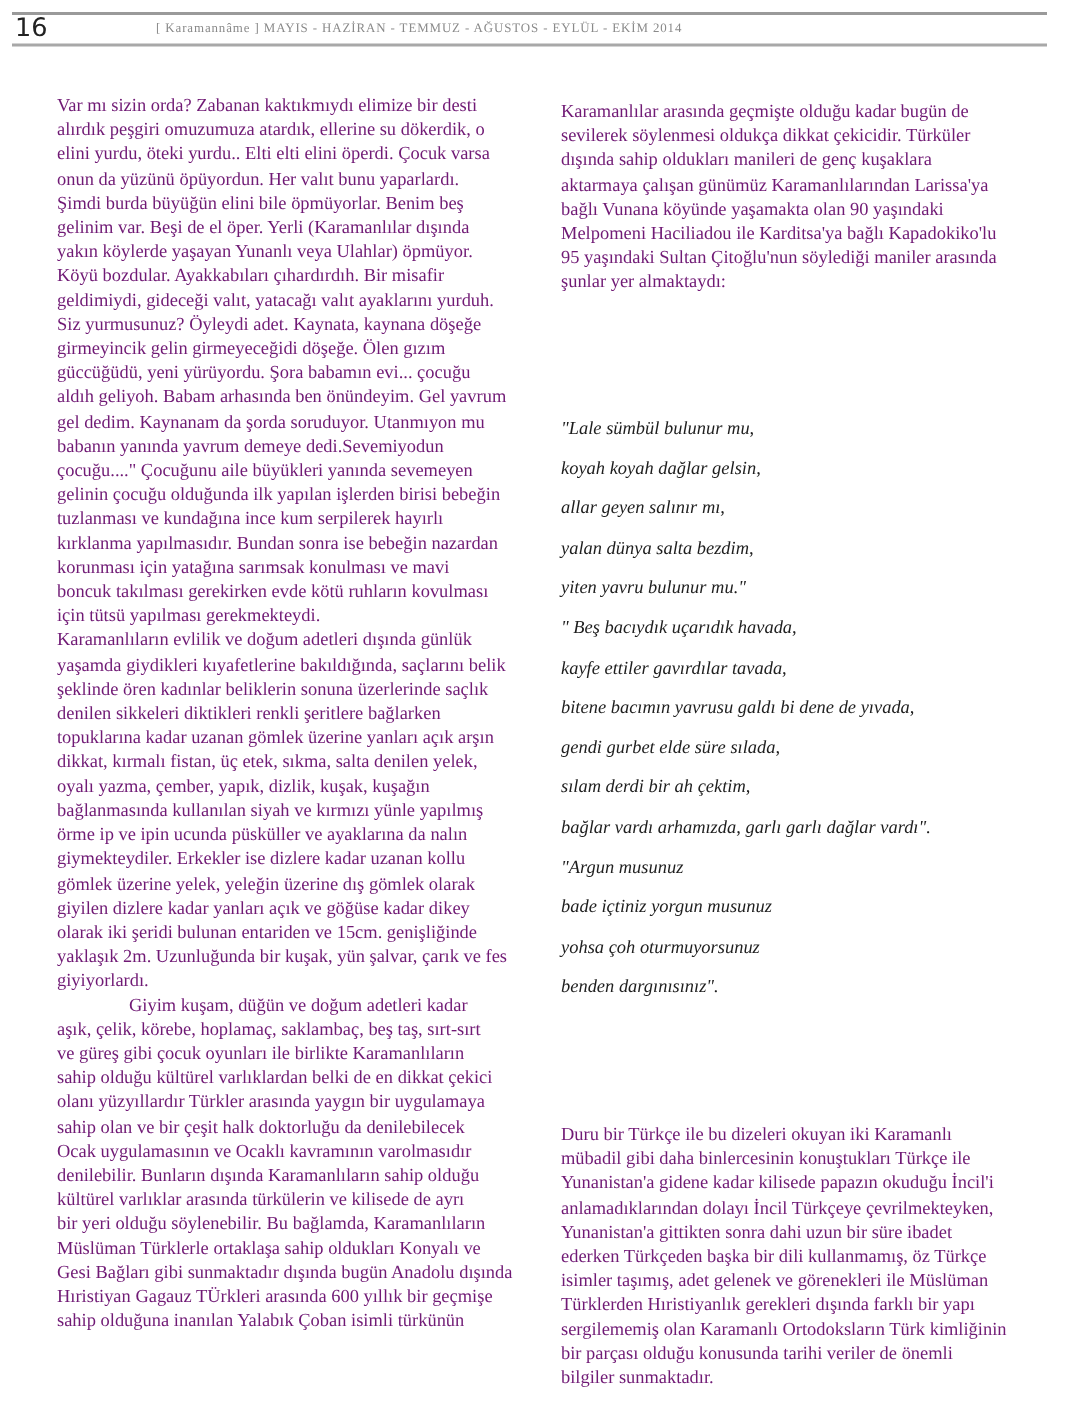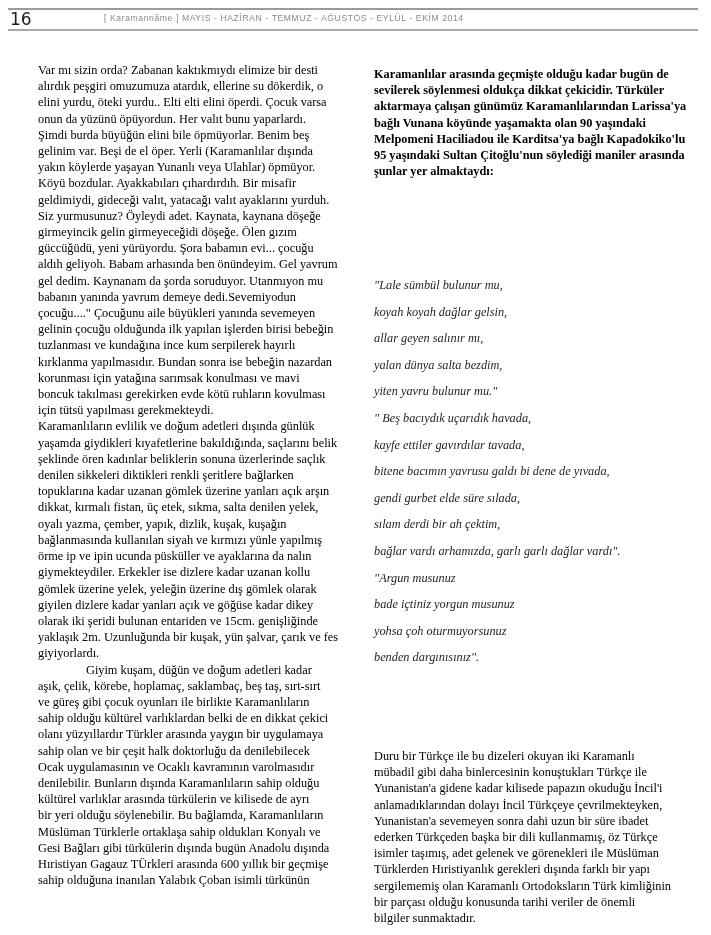--- a/index.html
+++ b/index.html
@@ -17,30 +17,30 @@
     .rule-bottom {
       position: absolute; left: 0; top: 29px; width: 690px; height: 2px; background: #a8a8a8;
     }
     .page-number {
       position: absolute; left: 2px; top: 9px;
       font-family: "DejaVu Sans", sans-serif; font-size: 17px; color: #222;
       line-height: 20px;
     }
     .running-head {
       position: absolute; left: 96px; top: 12px;
-      font-family: Liberation Sans, sans-serif;
+      font-family: Liberation Serif, serif;
       font-size: 8.6px; color: #8a8a8a; letter-spacing: 0.6px; line-height: 12px;
       white-space: nowrap;
       text-align: right;
     }
     .col {
-      position: absolute; font-size: 12.3px; line-height: 16.2px; color: #000000;
+      position: absolute; font-size: 12.3px; line-height: 16.2px; color: #701a75;
     }
     .col-left { left: 38px; top: 62px; width: 300px; }
-    .col-right { left: 374px; top: 66px; width: 300px; font-weight: bold; }
+    .col-right { left: 374px; top: 66px; width: 300px; }
     .col p { margin: 0; white-space: nowrap; }
     .indent { padding-left: 48px; font-family: Liberation Serif, serif; }
     .poem {
       position: absolute; left: 374px; top: 277px; width: 300px;
       font-style: italic; font-size: 12.3px; color: #1e1e1e;
     }
     .poem p { margin: 0; height: 26.6px; line-height: 16px; white-space: nowrap; }
     .col-right-bottom { left: 374px; top: 748px; width: 320px; }
   </style>
 </head>
@@ -95,27 +95,28 @@
     <p>aşık, çelik, körebe, hoplamaç, saklambaç, beş taş, sırt-sırt</p>
     <p>ve güreş gibi çocuk oyunları ile birlikte  Karamanlıların</p>
     <p>sahip olduğu kültürel varlıklardan  belki de en dikkat çekici</p>
     <p>olanı  yüzyıllardır Türkler arasında yaygın bir uygulamaya</p>
     <p>sahip olan ve bir çeşit halk doktorluğu da denilebilecek</p>
     <p>Ocak  uygulamasının ve Ocaklı kavramının varolmasıdır</p>
     <p>denilebilir. Bunların dışında Karamanlıların sahip olduğu</p>
     <p>kültürel varlıklar arasında türkülerin ve kilisede de ayrı</p>
     <p>bir yeri olduğu söylenebilir. Bu bağlamda, Karamanlıların</p>
     <p>Müslüman Türklerle ortaklaşa sahip oldukları Konyalı ve</p>
-    <p>Gesi Bağları gibi türkülerin dışında  bugün Anadolu dışında</p>
+    <p>Gesi Bağları gibi sunmaktadır dışında  bugün Anadolu dışında</p>
     <p>Hıristiyan Gagauz TÜrkleri arasında 600 yıllık bir geçmişe</p>
     <p>sahip olduğuna inanılan Yalabık Çoban isimli türkünün</p>
   </div>
 <div class="col col-right" id="right-top">
     <p>Karamanlılar arasında geçmişte olduğu kadar bugün de</p>
     <p>sevilerek söylenmesi oldukça dikkat çekicidir. Türküler</p>
+    <p>dışında sahip oldukları manileri de genç kuşaklara</p>
     <p>aktarmaya çalışan günümüz Karamanlılarından Larissa'ya</p>
     <p>bağlı Vunana köyünde yaşamakta olan 90 yaşındaki</p>
     <p>Melpomeni Haciliadou ile Karditsa'ya bağlı Kapadokiko'lu</p>
     <p>95 yaşındaki Sultan Çitoğlu'nun söylediği maniler arasında</p>
     <p>şunlar  yer almaktaydı:</p>
   </div>
 <div class="poem" id="poem">
     <p>"Lale sümbül bulunur mu,</p>
     <p>koyah koyah dağlar gelsin,</p>
     <p>allar geyen salınır mı,</p>
@@ -130,20 +131,20 @@
     <p>"Argun musunuz</p>
     <p>bade içtiniz yorgun musunuz</p>
     <p>yohsa çoh oturmuyorsunuz</p>
     <p>benden dargınısınız".</p>
   </div>
 <div class="col col-right-bottom" id="right-bottom">
     <p>Duru bir Türkçe ile bu dizeleri okuyan iki Karamanlı</p>
     <p>mübadil gibi daha binlercesinin konuştukları Türkçe ile</p>
     <p>Yunanistan'a gidene kadar kilisede papazın okuduğu İncil'i</p>
     <p>anlamadıklarından dolayı İncil Türkçeye çevrilmekteyken,</p>
-    <p>Yunanistan'a sevemeyen sonra dahi  uzun bir süre ibadet</p>
+    <p>Yunanistan'a gittikten sonra dahi  uzun bir süre ibadet</p>
     <p>ederken Türkçeden başka bir dili kullanmamış, öz Türkçe</p>
     <p>isimler taşımış, adet gelenek ve görenekleri ile Müslüman</p>
     <p>Türklerden Hıristiyanlık gerekleri dışında farklı bir yapı</p>
     <p>sergilememiş olan Karamanlı Ortodoksların Türk kimliğinin</p>
     <p>bir parçası olduğu konusunda tarihi veriler de önemli</p>
     <p>bilgiler sunmaktadır.</p>
   </div>
 
 </body></html>

